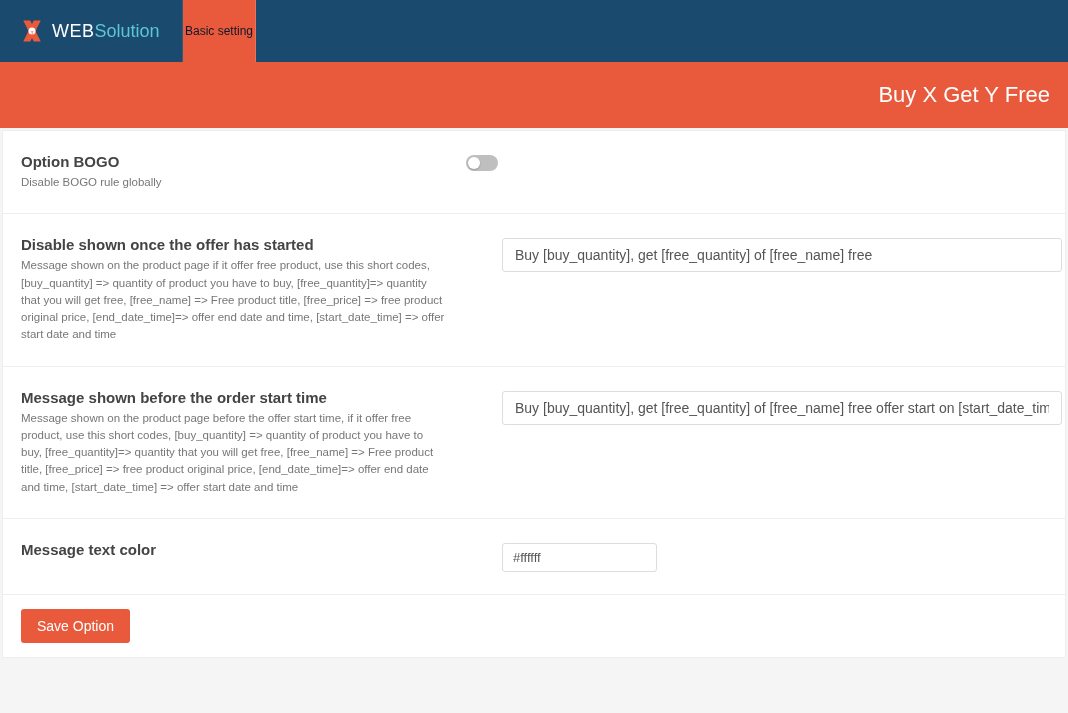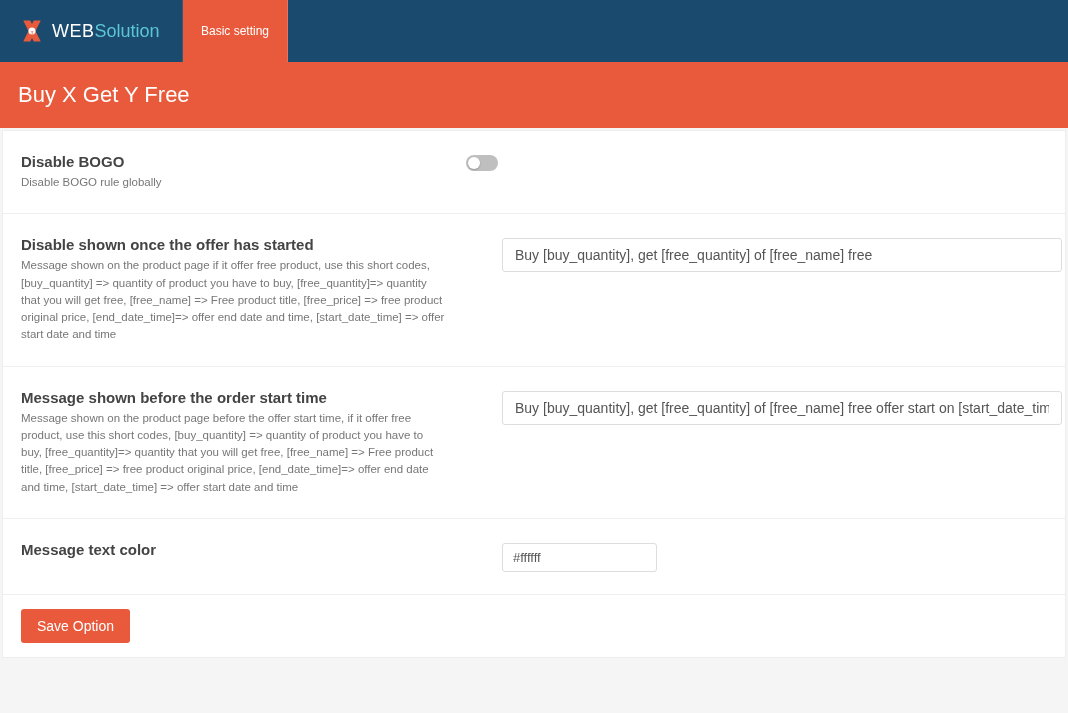--- a/index.html
+++ b/index.html
@@ -38,34 +38,35 @@
       color: #fff;
       font-weight: 400;
       letter-spacing: 0.5px;
     }
     .logo-text2 {
       color: #5dc5d6;
       font-weight: 300;
     }
     .nav-tab {
       background: #e85a3b;
-      color: #ffffff;
+      color: #0f172a;
       display: flex;
       align-items: center;
-      padding: 0 18px;
+      padding: 0 2px;
       font-size: 12px;
       border-right: 1px solid rgba(255,255,255,0.15);
       cursor: pointer;
     }
     .page-title-bar {
       background: #e85a3b;
       color: #fff;
       padding: 20px 18px;
       font-size: 22px;
       font-weight: 300;
+      text-align: right;
     }
     .content {
       background: #fff;
       border: 1px solid #eee;
       margin: 2px 2px 18px 2px;
     }
     .setting-row {
       display: flex;
       padding: 22px 18px;
       border-bottom: 1px solid #eee;
@@ -161,21 +162,21 @@
 </div>
 
 <div class="page-title-bar">
   <span>Buy X Get Y Free</span>
 </div>
 
 <div class="content">
 
   <div class="setting-row">
     <div class="setting-label-col">
-      <div class="setting-label">Disable BOGO</div>
+      <div class="setting-label">Option BOGO</div>
       <div class="setting-desc">Disable BOGO rule globally</div>
     </div>
     <div class="setting-control-col">
       <div class="toggle"></div>
     </div>
   </div>
 
   <div class="setting-row">
     <div class="setting-label-col">
       <div class="setting-label">Disable shown once the offer has started</div>

